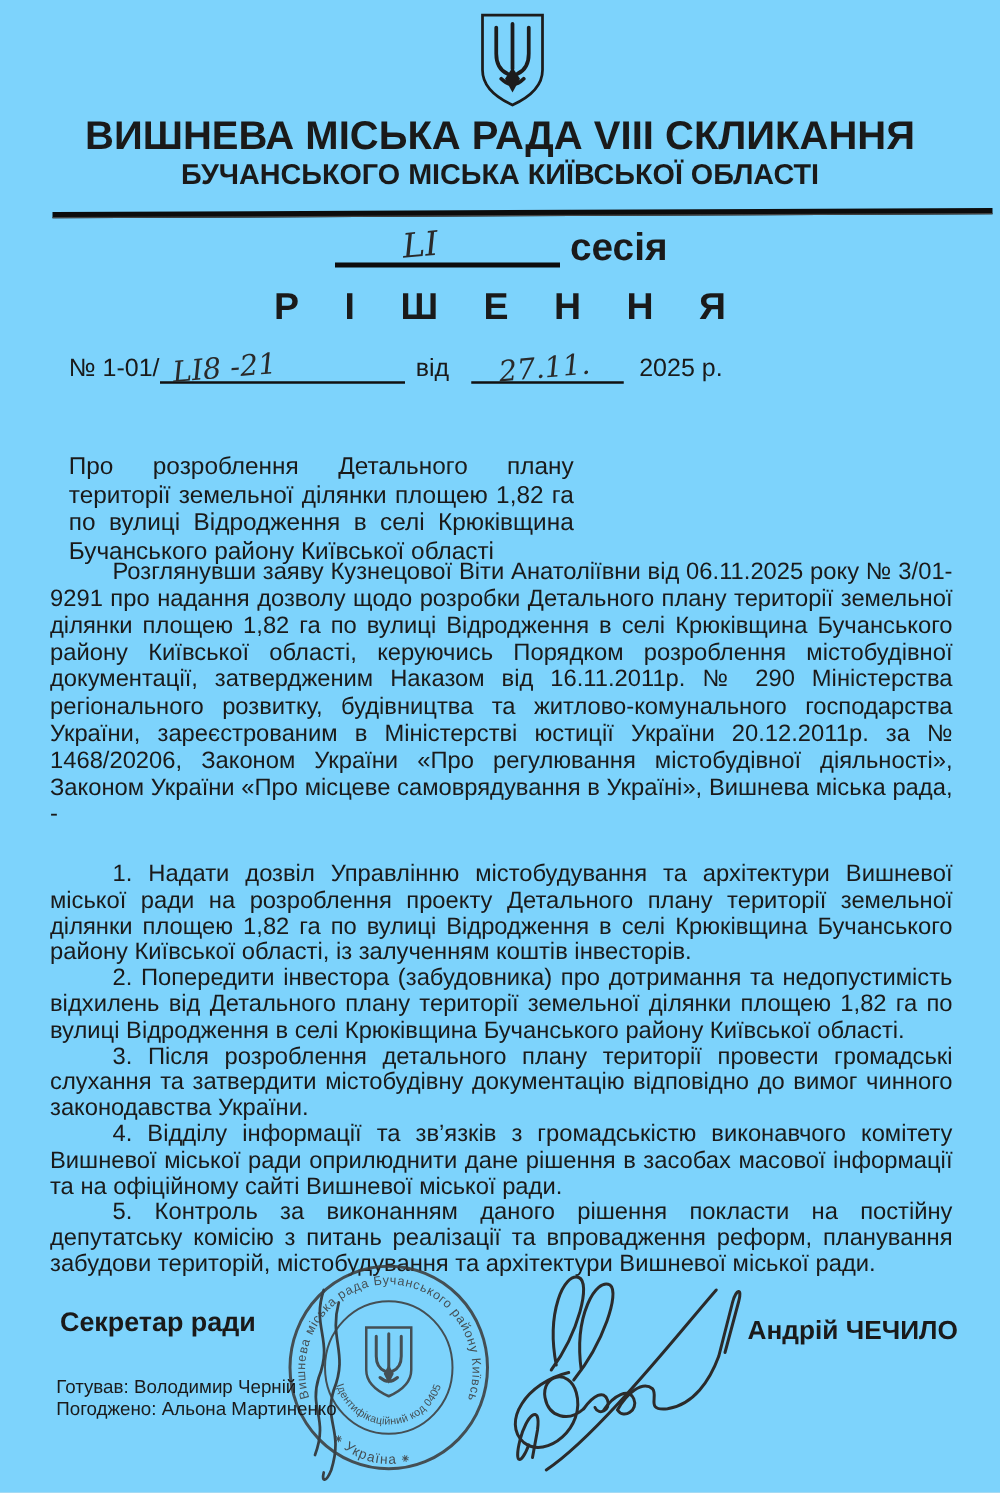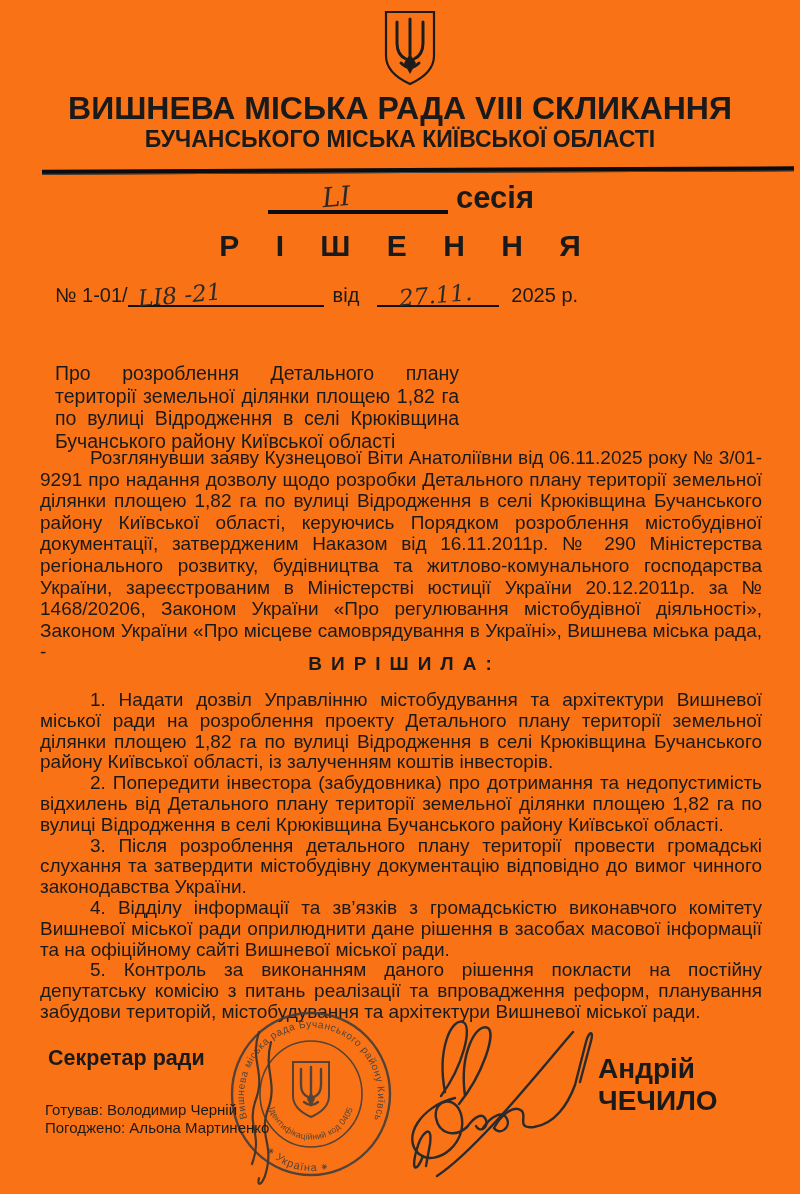--- a/index.html
+++ b/index.html
@@ -1,21 +1,21 @@
 <!DOCTYPE html>
 <html><head>
 <meta charset="utf-8">
 <style>
   html,body{margin:0;padding:0;}
   body{background:#e8e8e8;}
   .page{
     position:relative;
     width:800px;height:1194px;
     margin:0 auto;
-    background:#f97316;
+    background:#7dd3fc;
     font-family:"Liberation Sans", sans-serif;
     color:#1a1a1a;
     overflow:hidden;
   }
   .abs{position:absolute;}
   .center{left:0;right:0;text-align:center;}
   .emblem{left:381px;top:10px;}
   .doc-title{top:90px;font-size:32px;font-weight:bold;letter-spacing:0px;white-space:nowrap;}
   .doc-subtitle{top:126px;font-size:23px;font-weight:bold;white-space:nowrap;}
   .rule{left:42px;top:168px;width:752px;height:4px;background:#0c0c0c;transform:rotate(-0.25deg);
@@ -39,21 +39,21 @@
   .slot-number .handwriting{left:10px;}
   .slot-date .handwriting{left:22px;}
   .vid-label{margin-left:9px;margin-right:18px;}
   .year-label{margin-left:12px;}
   .subject{left:55px;top:362px;width:404px;font-size:19.5px;line-height:22.5px;text-align:justify;}
   .preamble{left:40px;top:447px;width:722px;font-size:19px;line-height:21.6px;text-align:justify;text-indent:50px;}
   .resolution-heading{top:653px;font-size:19px;font-weight:bold;letter-spacing:9px;padding-left:9px;}
   .items{left:40px;top:690px;width:722px;}
   .items p{margin:0;font-size:19px;line-height:20.8px;text-align:justify;text-indent:50px;}
   .sig-position{left:48px;top:1046px;font-size:21.5px;font-weight:bold;}
-  .sig-name{left:598px;top:1053px;font-size:28px;font-weight:bold;}
+  .sig-name{left:598px;top:1053px;font-size:21px;font-weight:bold;}
   .sig-prepared{left:45px;top:1101px;font-size:15px;}
   .sig-approved{left:45px;top:1119px;font-size:15px;}
   .stamp-svg{left:225px;top:1010px;}
   .signature-svg{left:393px;top:1000px;}
   svg text{font-family:"Liberation Sans", sans-serif;}
 </style>
 </head>
 <body>
 
 <div class="page">
@@ -82,21 +82,20 @@
   <div class="abs center decision-title">Р І Ш Е Н Н Я</div>
 
   <div class="abs number-row">
     <span>№ 1-01/</span><span class="slot slot-number"><span class="handwriting">LI8 -21</span></span><span class="vid-label">від</span><span class="slot slot-date"><span class="handwriting">27.11.</span></span><span class="year-label">2025 р.</span>
   </div>
 
   <div class="abs subject">Про розроблення Детального плану території земельної ділянки площею 1,82 га по вулиці Відродження в селі Крюківщина Бучанського району Київської області</div>
 
   <div class="abs preamble">Розглянувши заяву Кузнецової Віти Анатоліївни від 06.11.2025 року № 3/01-9291 про надання дозволу щодо розробки Детального плану території земельної ділянки площею 1,82 га по вулиці Відродження в селі Крюківщина Бучанського району Київської області, керуючись Порядком розроблення містобудівної документації, затвердженим Наказом від 16.11.2011р. № 290 Міністерства регіонального розвитку, будівництва та житлово-комунального господарства України, зареєстрованим в Міністерстві юстиції України 20.12.2011р. за № 1468/20206, Законом України «Про регулювання містобудівної діяльності», Законом України «Про місцеве самоврядування в Україні», Вишнева міська рада, -</div>
 
-  <div class="abs center resolution-heading">ВИРІШИЛА:</div>
   <div class="abs items">
     <p>1. Надати дозвіл Управлінню містобудування та архітектури Вишневої міської ради на розроблення проекту Детального плану території земельної ділянки площею 1,82 га по вулиці Відродження в селі Крюківщина Бучанського району Київської області, із залученням коштів інвесторів.</p>
     <p>2. Попередити інвестора (забудовника) про дотримання та недопустимість відхилень від Детального плану території земельної ділянки площею 1,82 га по вулиці Відродження в селі Крюківщина Бучанського району Київської області.</p>
     <p>3. Після розроблення детального плану території провести громадські слухання та затвердити містобудівну документацію відповідно до вимог чинного законодавства України.</p>
     <p>4. Відділу інформації та зв’язків з громадськістю виконавчого комітету Вишневої міської ради оприлюднити дане рішення в засобах масової інформації та на офіційному сайті Вишневої міської ради.</p>
     <p>5. Контроль за виконанням даного рішення покласти на постійну депутатську комісію з питань реалізації та впровадження реформ, планування забудови територій, містобудування та архітектури Вишневої міської ради.</p>
   </div>
 
   <div class="abs stamp-svg">
     <svg width="172" height="176" viewBox="0 0 172 176" opacity="0.88">

